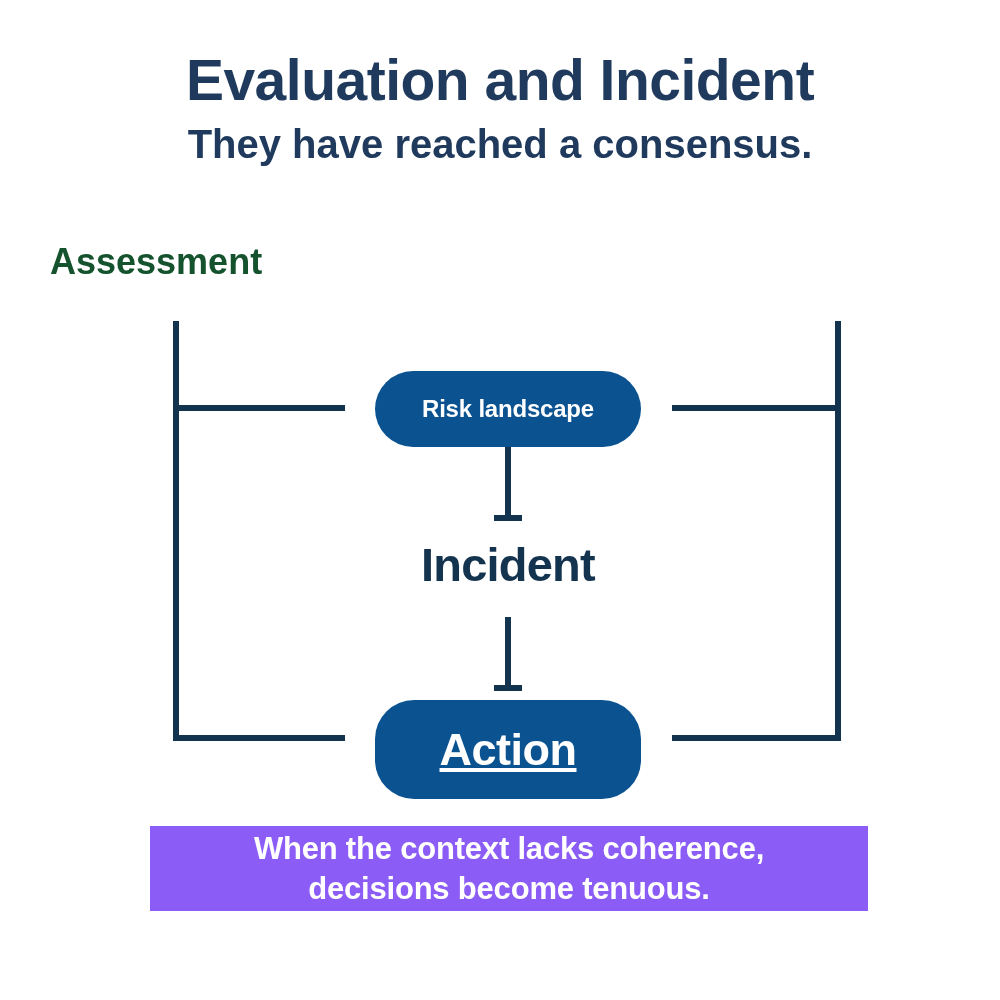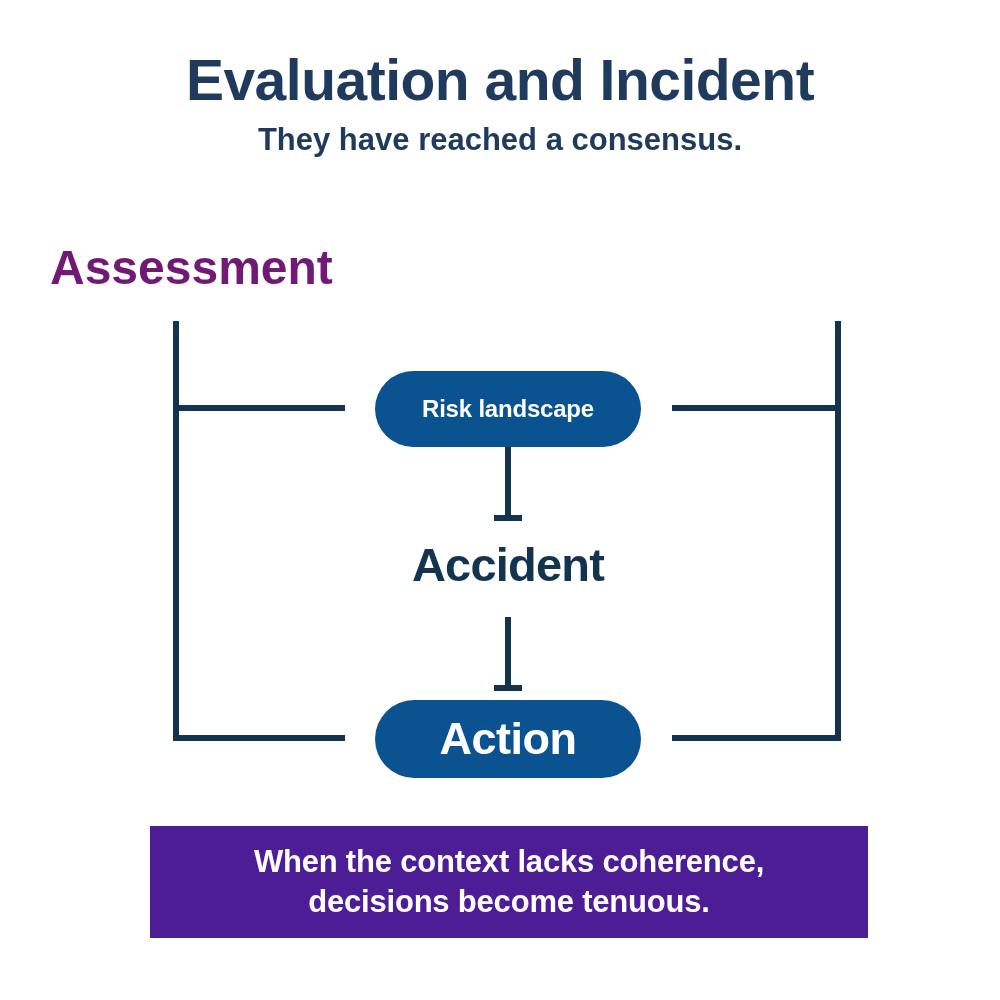--- a/index.html
+++ b/index.html
@@ -26,33 +26,33 @@
   }
   #title {
     font-size:57px;
     font-weight:700;
     letter-spacing:-0.5px;
     color:#1f3a5c;
     line-height:1.0;
   }
   #subtitle {
     margin-top:15px;
-    font-size:31px;
+    font-size:40px;
     font-weight:700;
     color:#1f3a5c;
     line-height:1.0;
   }
 
   
   .side-label {
     position:absolute;
     top:244px;
-    font-size:48px;
-    font-weight:700;
-    color:#701a75;
+    font-size:36px;
+    font-weight:700;
+    color:#14532d;
     line-height:1.0;
     white-space:nowrap;
   }
   #label-left  { left:50px; }
   #label-right { right:68px; }
 
   
   .bracket-v {
     position:absolute;
     top:321px;
@@ -90,25 +90,26 @@
   #node-risk {
     top:371px;
     height:76px;
     border-radius:38px;
     font-size:24px;
     font-weight:700;
     letter-spacing:-0.2px;
   }
   #node-action {
     top:700px;
-    height:78px;
+    height:99px;
     border-radius:39px;
     font-size:45px;
     font-weight:700;
     letter-spacing:-0.5px;
+    text-decoration:underline;
   }
 
   #node-decision {
     position:absolute;
     left:375px; top:541px;
     width:266px;
     text-align:center;
     font-size:47px;
     font-weight:700;
     color:#14334f;
@@ -133,22 +134,22 @@
     height:6px;
     background:#14334f;
   }
   #connector-cap-1 { top:515px; }
   #connector-cap-2 { top:685px; }
 
   
   #footer-banner {
     position:absolute;
     left:150px; top:826px;
-    width:718px; height:112px;
-    background:#4c1d95;
+    width:718px; height:85px;
+    background:#8b5cf6;
     display:flex;
     align-items:center;
     justify-content:center;
   }
   #footer-text {
     color:#ffffff;
     font-size:31px;
     font-weight:700;
     line-height:1.28;
     text-align:center;
@@ -177,21 +178,21 @@
   <div class="bracket-h" id="bracket-right-bottom"></div>
 
   <div class="pill" id="node-risk">
     <span>Risk landscape</span>
   </div>
 
   <div class="connector" id="connector-1"></div>
   <div class="connector-cap" id="connector-cap-1"></div>
 
   <div id="node-decision">
-    <span>Accident</span>
+    <span>Incident</span>
   </div>
 
   <div class="connector" id="connector-2"></div>
   <div class="connector-cap" id="connector-cap-2"></div>
 
   <div class="pill" id="node-action">
     <span>Action</span>
   </div>
 
   <div id="footer-banner">

